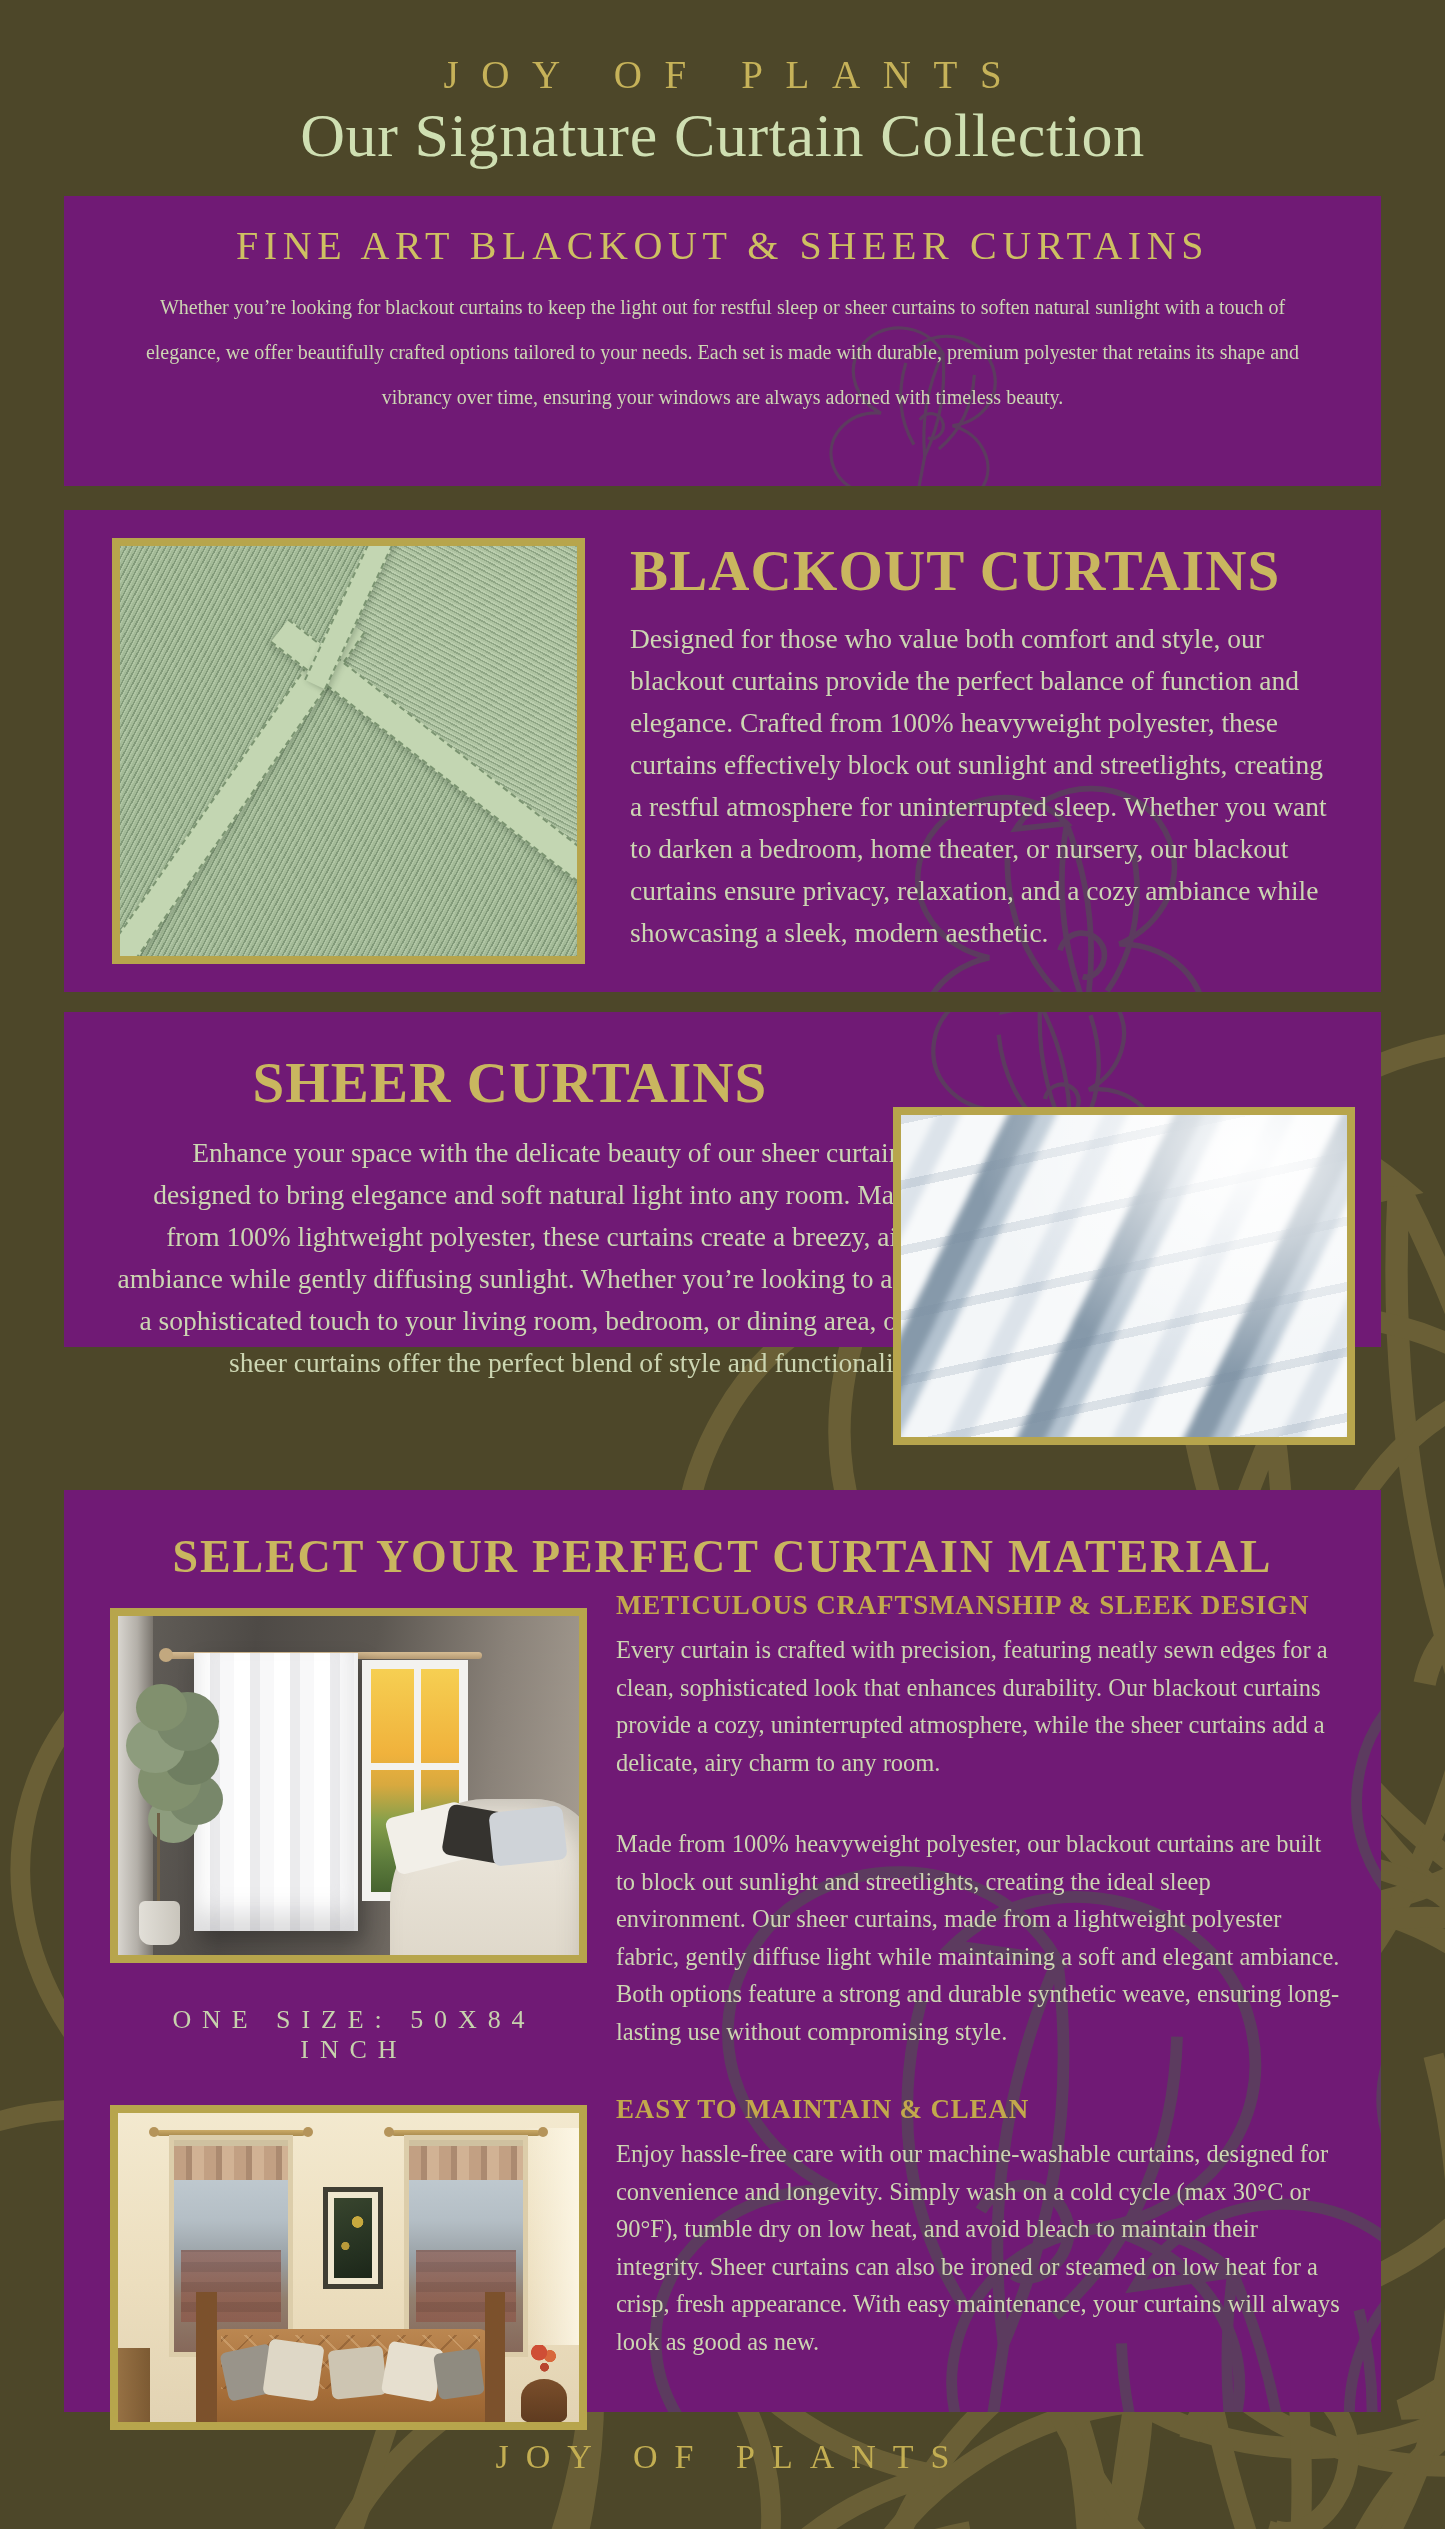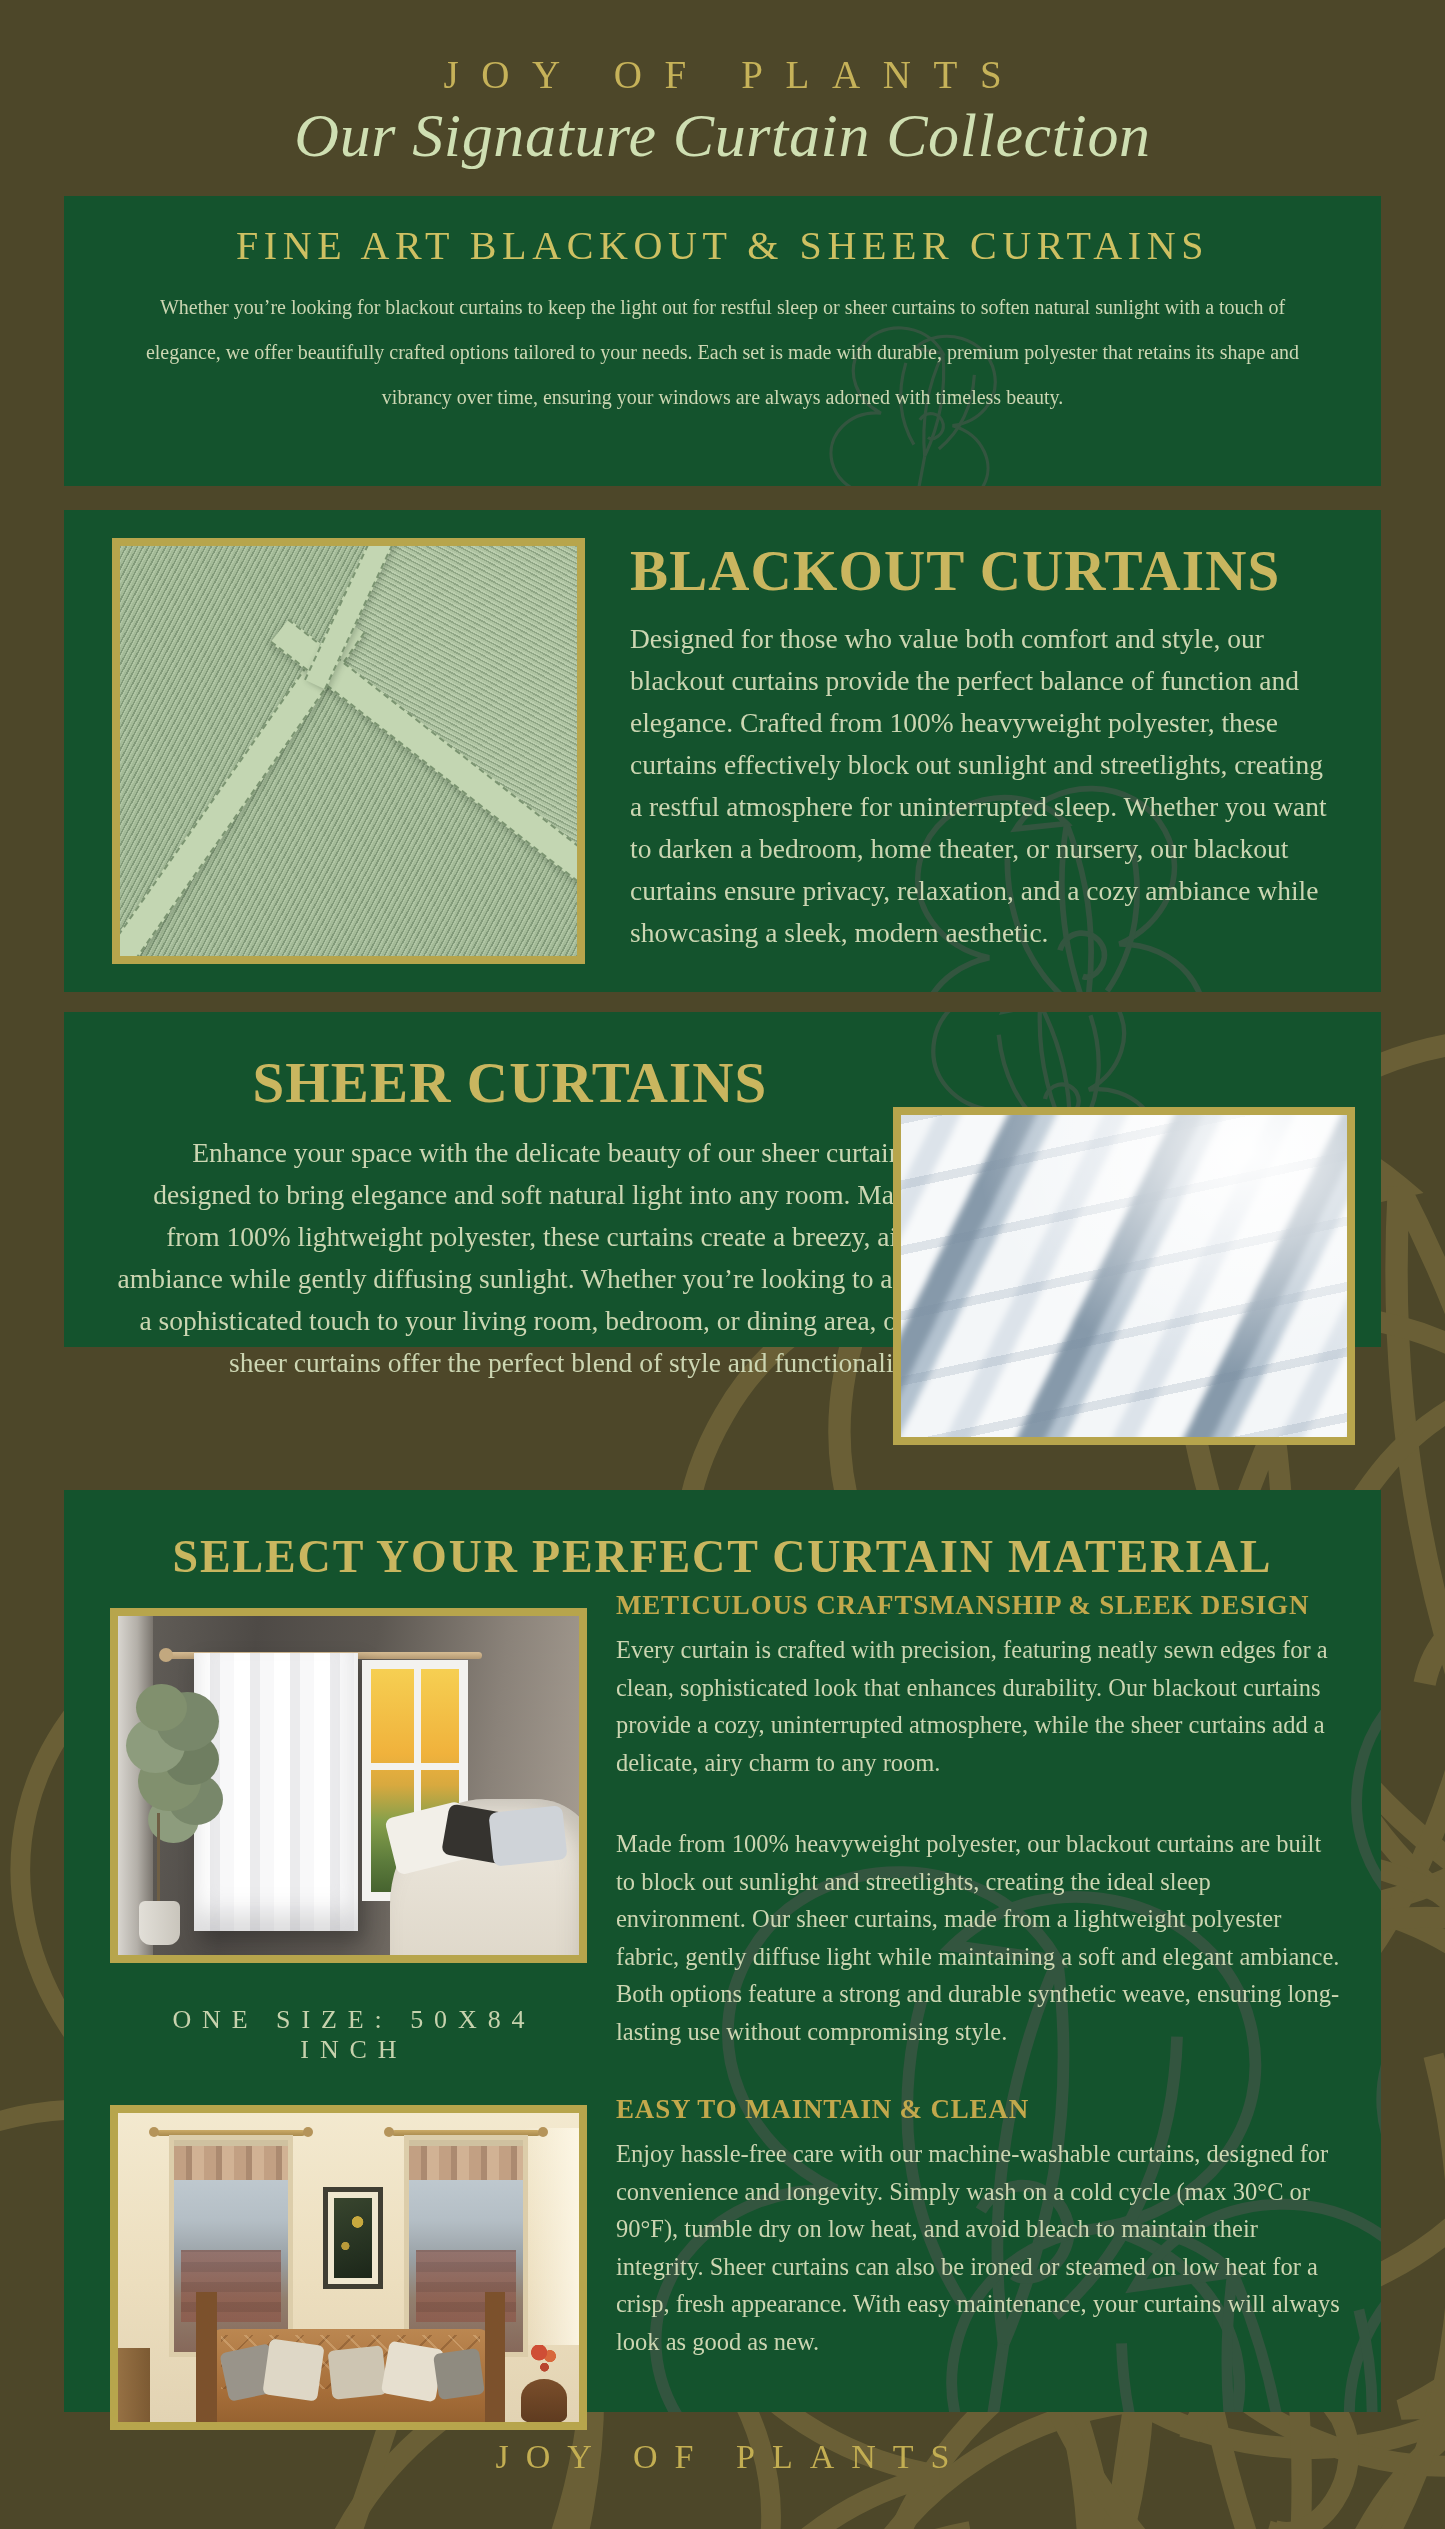--- a/index.html
+++ b/index.html
@@ -13,25 +13,25 @@
   .bg-flora { color:#8a7b45; opacity:.48; }
   .panel-flora { color:#4d574e; opacity:.55; }
 
   
   .brand-title {
     position:absolute; top:52px; left:0; width:100%; text-align:center;
     font-size:39px; letter-spacing:.58em; padding-left:.58em; color:#c6b259; font-weight:400;
   }
   .brand-tagline {
     position:absolute; top:100px; left:0; width:100%; text-align:center;
-    font-size:62px; font-style:italic; color:#cfdfb2; letter-spacing:.01em;
-  }
-
-  
-  .panel { position:absolute; left:64px; width:1317px; background:#14532d; }
+    font-size:62px; color:#cfdfb2; letter-spacing:.01em;
+  }
+
+  
+  .panel { position:absolute; left:64px; width:1317px; background:#701a75; }
   .panel > .content { position:relative; z-index:1; }
   .panel-intro      { top:196px;  height:290px; }
   .panel-blackout   { top:510px;  height:482px; }
   .panel-sheer      { top:1012px; height:335px; }
   .panel-materials  { top:1490px; height:922px; }
 
   .intro-title {
     margin-top:26px; text-align:center; font-weight:400;
     font-size:40px; letter-spacing:.14em; color:#cec062;
   }

